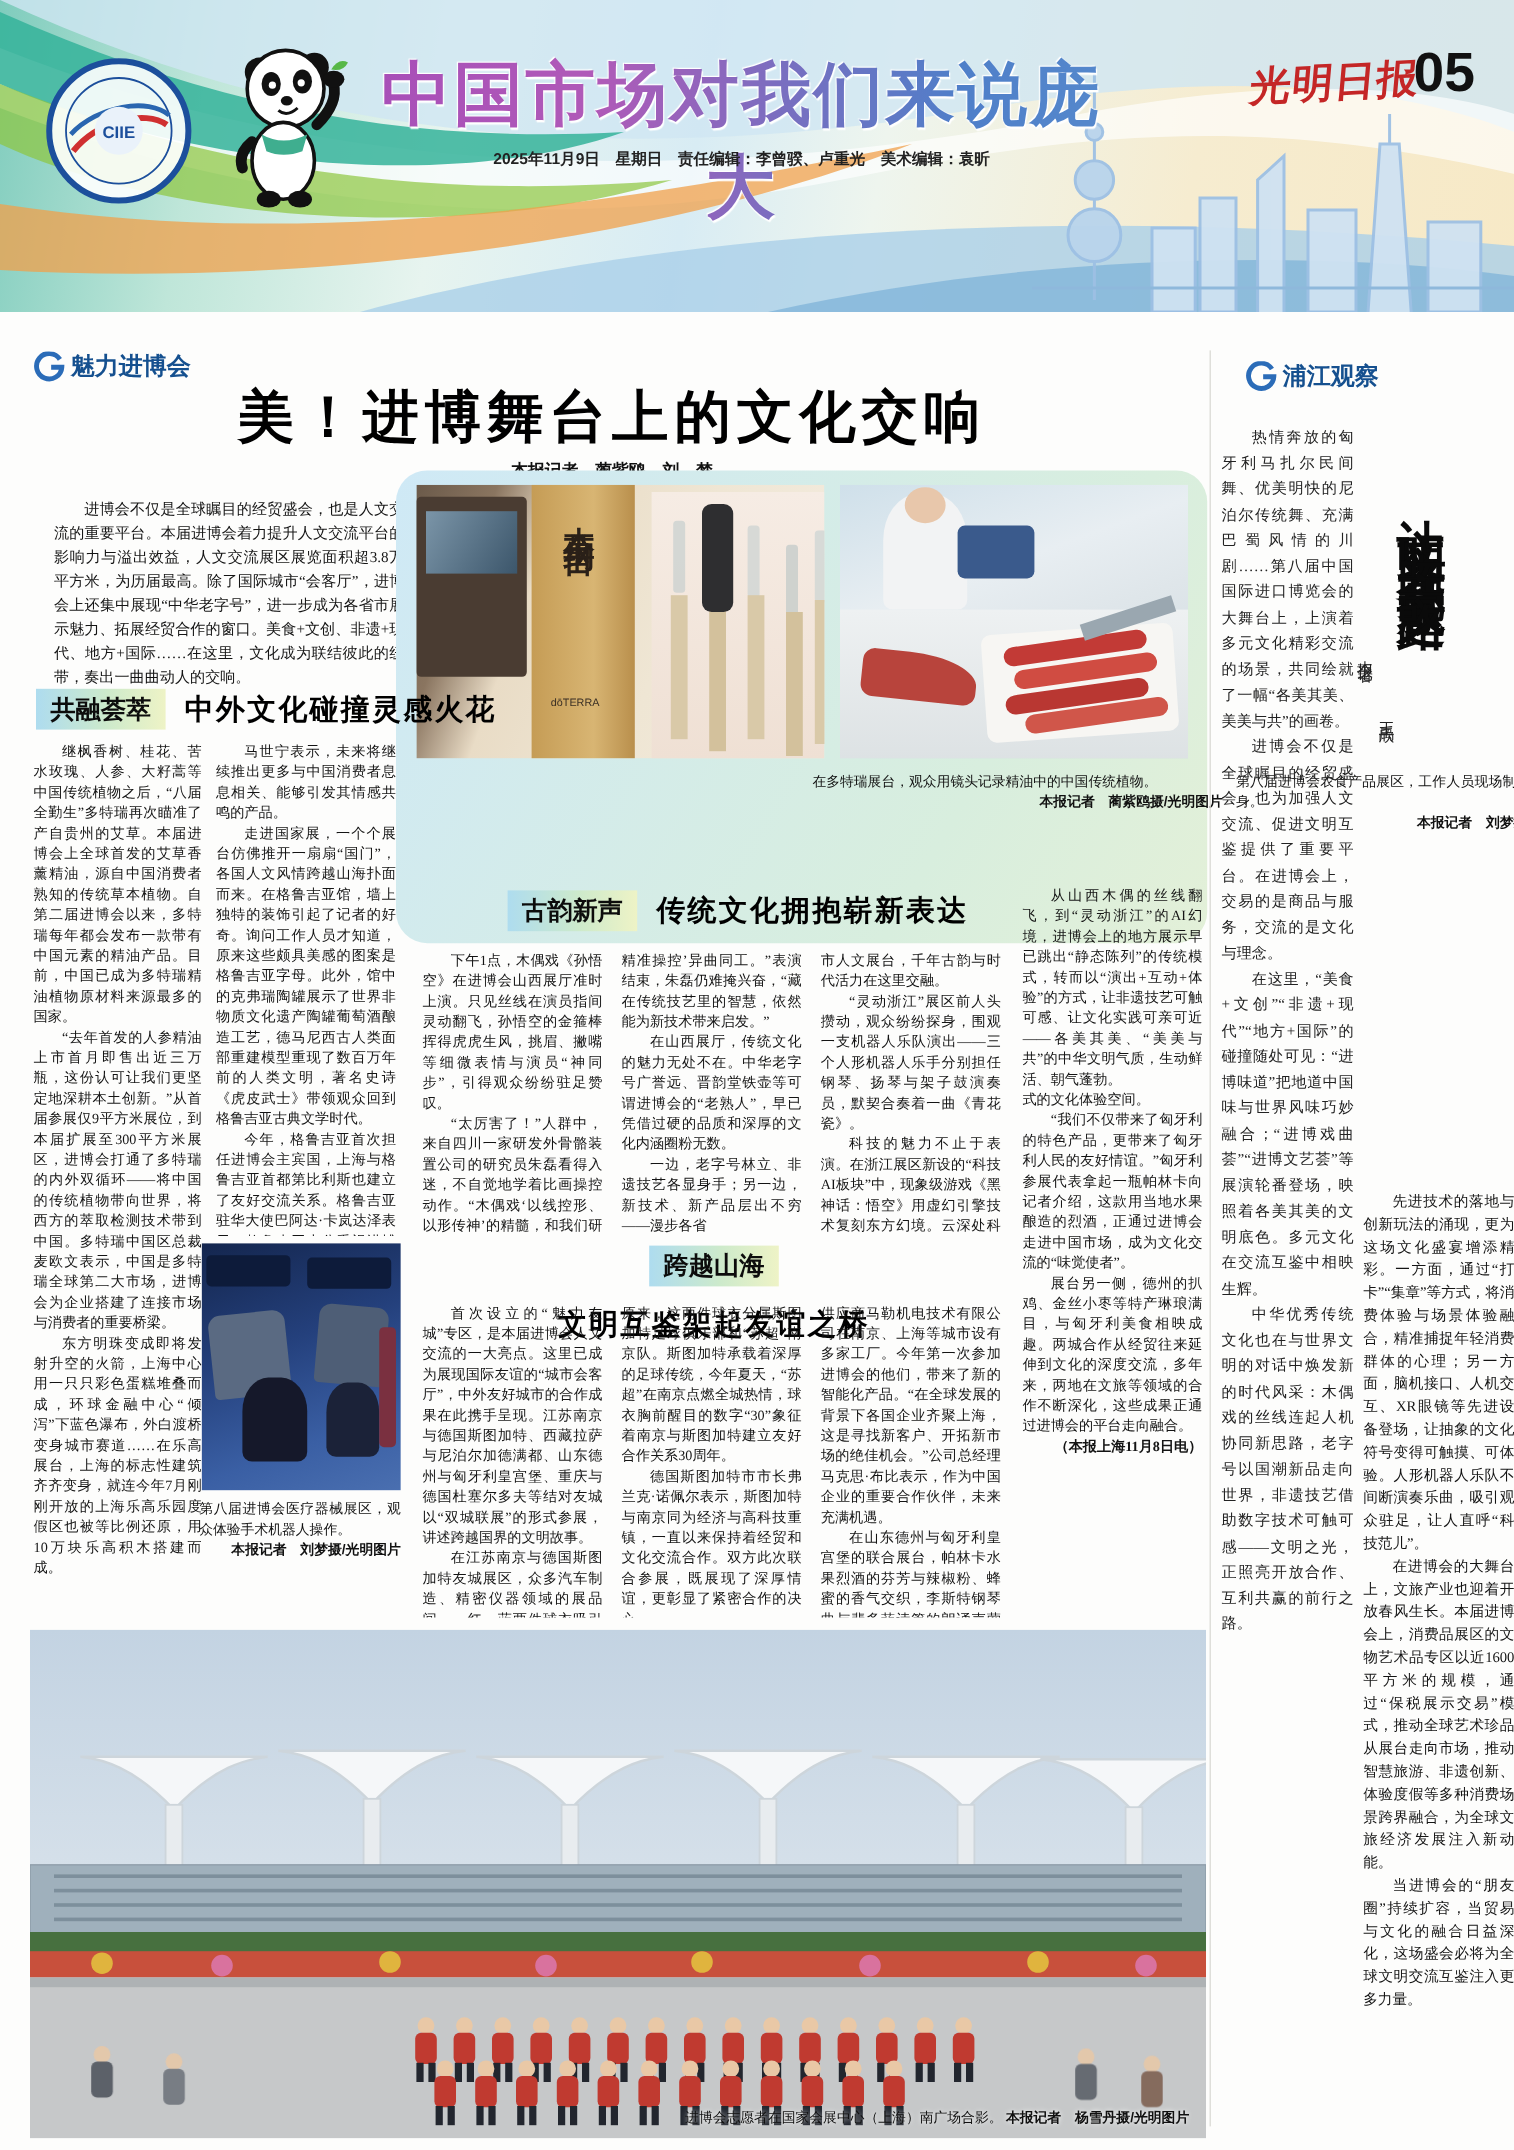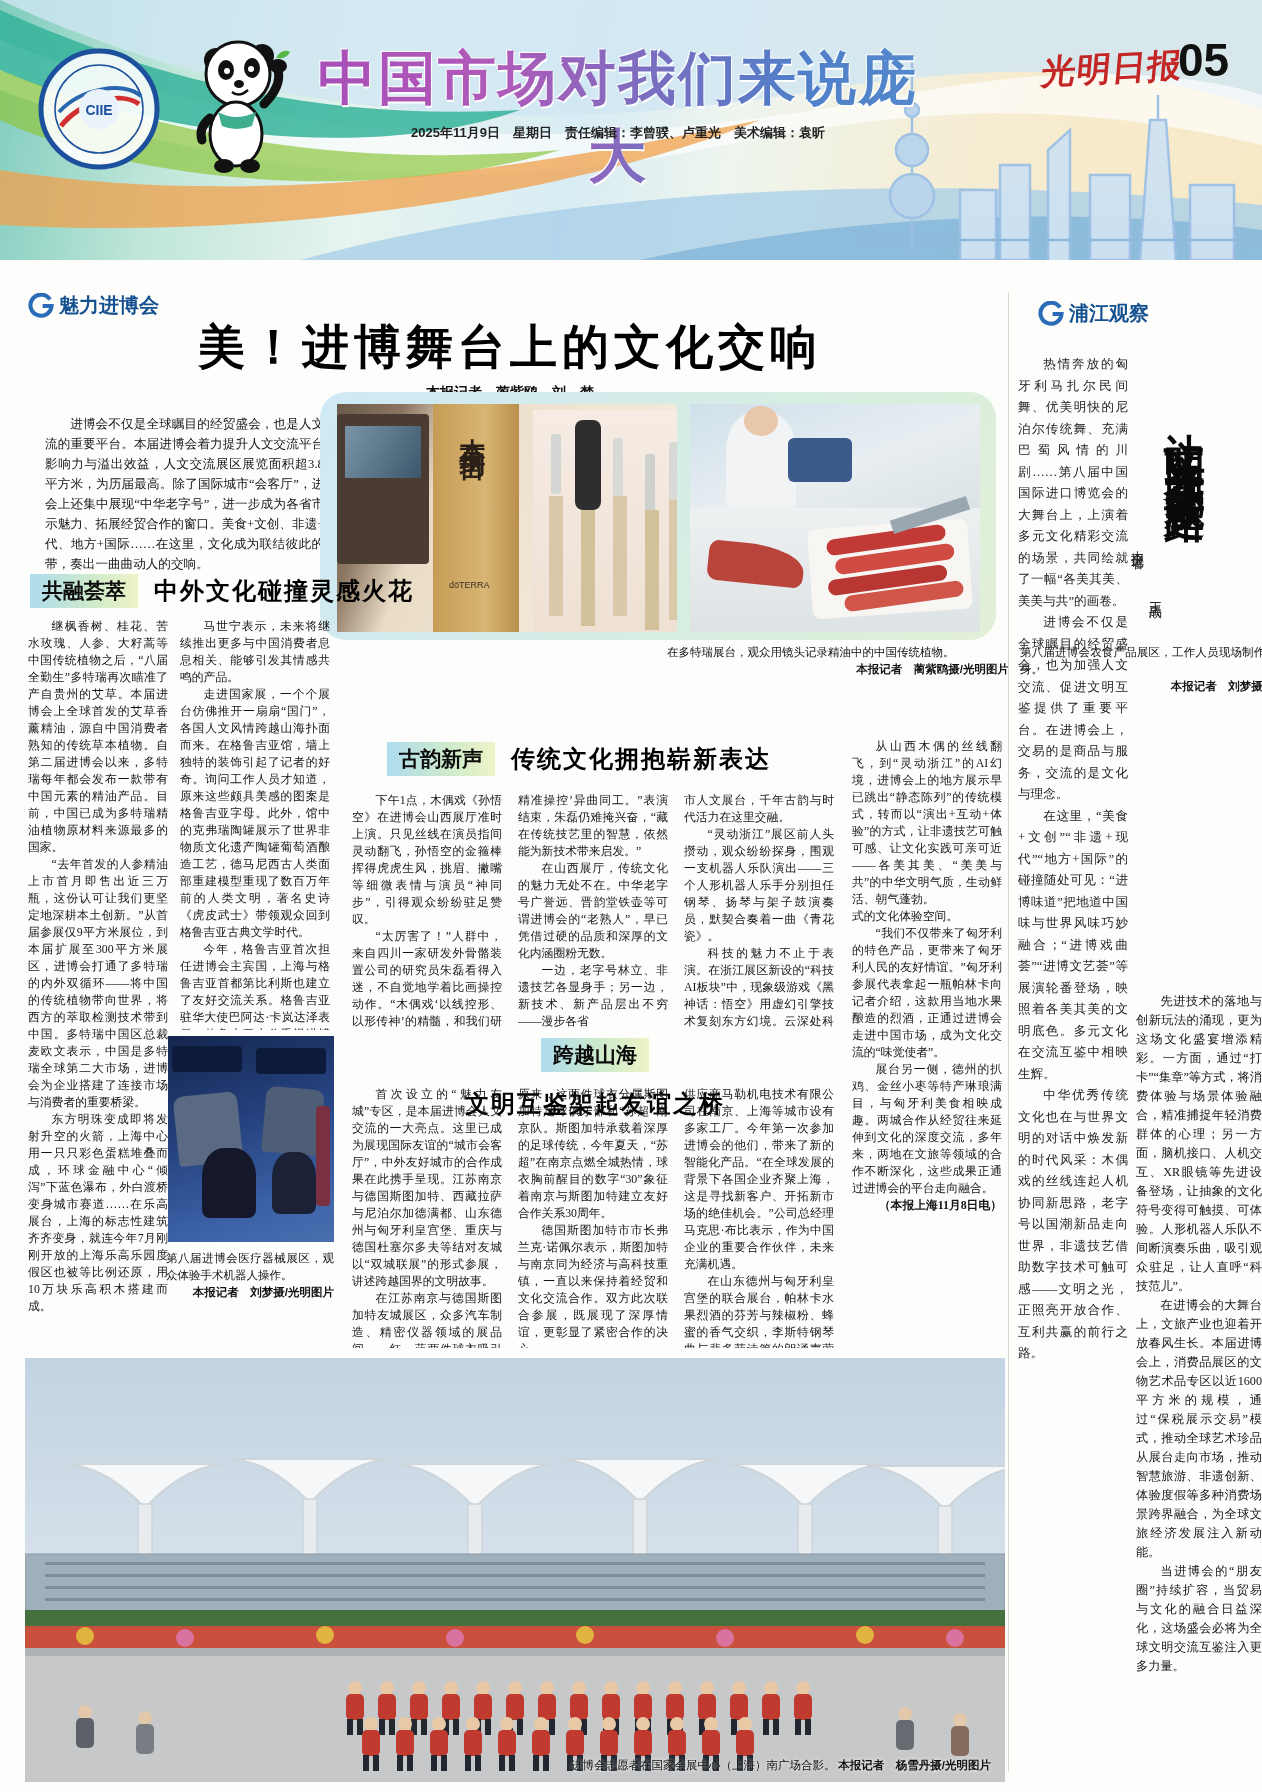--- a/index.html
+++ b/index.html
@@ -34,21 +34,21 @@
   .sec-tag{font-family:"Liberation Sans",sans-serif;font-weight:900;font-size:21px;color:#0c0c0c;
       padding:3px 12px;background:linear-gradient(90deg,#aedcef 0%,#cdeacb 55%,#eef3c6 100%);}
   .sec-title{font-family:"Liberation Serif",serif;font-weight:900;font-size:24px;color:#000;letter-spacing:2px;}
   
   .bodycol{position:absolute;text-align:justify;font-size:11.8px;line-height:17px;color:#141414;overflow:hidden;}
   .bodycol p{margin:0;text-indent:2em;}
   .bodycol p.noindent{text-indent:0;}
   .intro-col{font-size:12.6px;line-height:20px;}
   .sign{text-align:right;font-weight:700;}
   
-  .photo-panel{position:absolute;left:320px;top:392px;width:676px;height:248px;border-radius:26px;
+  .photo-panel{position:absolute;left:330px;top:392px;width:676px;height:394px;border-radius:26px;
       background:linear-gradient(120deg,#cfe9f6 0%,#d8eede 70%,#e3f0d8 100%);}
   .photo{position:absolute;overflow:hidden;}
   .caption{position:absolute;font-size:11.5px;line-height:17px;color:#111;text-align:justify;}
   .caption .credit{font-weight:700;font-family:"Liberation Sans",sans-serif;}
   .caption .credit-line{display:block;text-align:right;font-weight:700;font-family:"Liberation Sans",sans-serif;}
   
   .sidebar-divider{position:absolute;left:1008px;top:292px;width:1px;height:1480px;background:#d8d8d2;}
   .kaiti-col{position:absolute;left:1018px;top:354px;width:110px;height:1420px;overflow:hidden;
       text-align:justify;font-size:12.6px;line-height:21.5px;color:#222;}
   .kaiti-col p{margin:0;text-indent:2em;}
@@ -203,21 +203,21 @@
     <div style="position:absolute;left:96px;top:52px;width:58px;height:66px;background:#4e5e76;border-radius:10px 10px 4px 4px;transform:rotate(5deg);"></div>
     <div style="position:absolute;left:34px;top:112px;width:54px;height:70px;background:#15182a;border-radius:40% 40% 8px 8px;"></div>
     <div style="position:absolute;left:104px;top:116px;width:44px;height:62px;background:#1b2238;border-radius:40% 40% 8px 8px;"></div>
     <div style="position:absolute;left:148px;top:70px;width:14px;height:100px;background:#7a3040;border-radius:4px;"></div>
   </div>
   <div class="caption" style="left:166px;top:1250px;width:168px;height:66px;">
     <span>第八届进博会医疗器械展区，观众体验手术机器人操作。</span>
     <span class="credit-line">本报记者　刘梦摄/光明图片</span>
   </div>
 
-  <div class="sec-head" style="left:336px;top:742px;width:486px;justify-content:center;">
+  <div class="sec-head" style="left:372px;top:742px;width:486px;justify-content:center;">
     <span class="sec-tag">古韵新声</span>
     <span class="sec-title">传统文化拥抱崭新表达</span>
   </div>
   <div class="bodycol" style="left:352px;top:792px;width:150px;height:236px;">
     <p>下午1点，木偶戏《孙悟空》在进博会山西展厅准时上演。只见丝线在演员指间灵动翻飞，孙悟空的金箍棒挥得虎虎生风，挑眉、撇嘴等细微表情与演员“神同步”，引得观众纷纷驻足赞叹。</p>
     <p>“太厉害了！”人群中，来自四川一家研发外骨骼装置公司的研究员朱磊看得入迷，不自觉地学着比画操控动作。“木偶戏‘以线控形、以形传神’的精髓，和我们研究的‘人机协同、</p>
   </div>
   <div class="bodycol" style="left:518px;top:792px;width:150px;height:236px;">
     <p class="noindent">精准操控’异曲同工。”表演结束，朱磊仍难掩兴奋，“藏在传统技艺里的智慧，依然能为新技术带来启发。”</p>
     <p>在山西展厅，传统文化的魅力无处不在。中华老字号广誉远、晋韵堂铁壶等可谓进博会的“老熟人”，早已凭借过硬的品质和深厚的文化内涵圈粉无数。</p>

